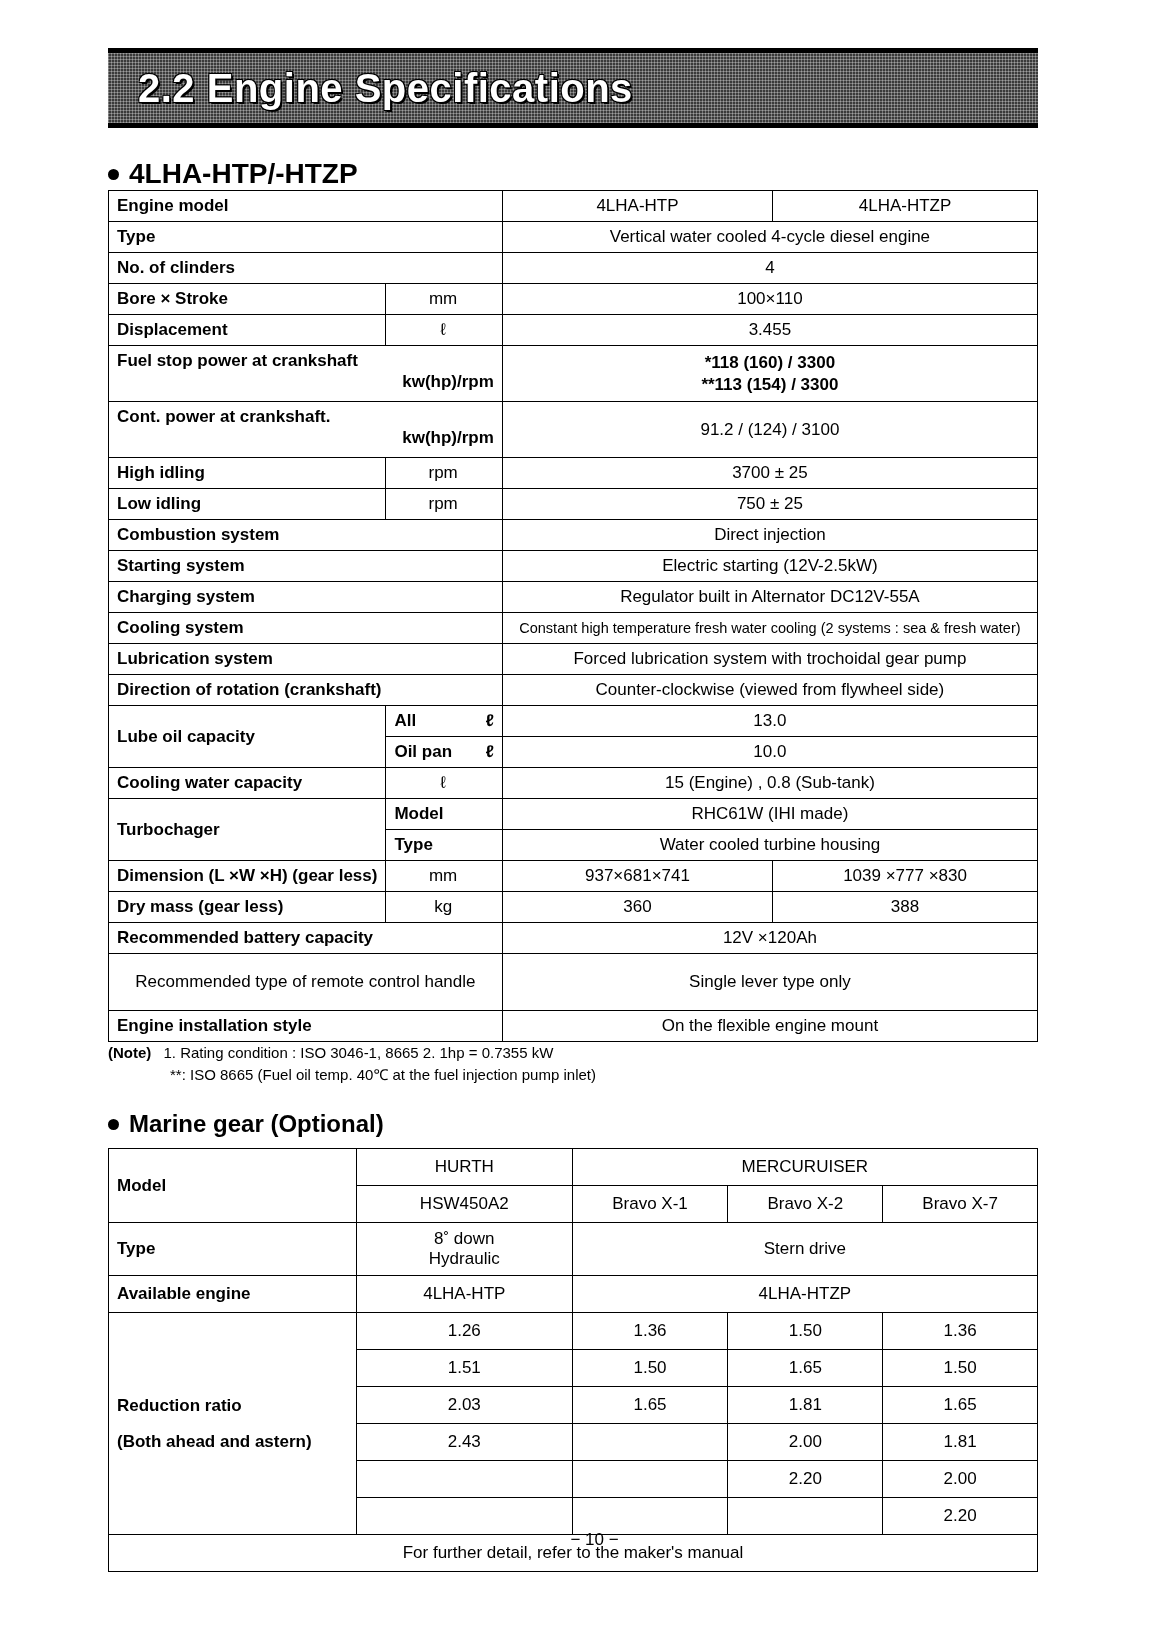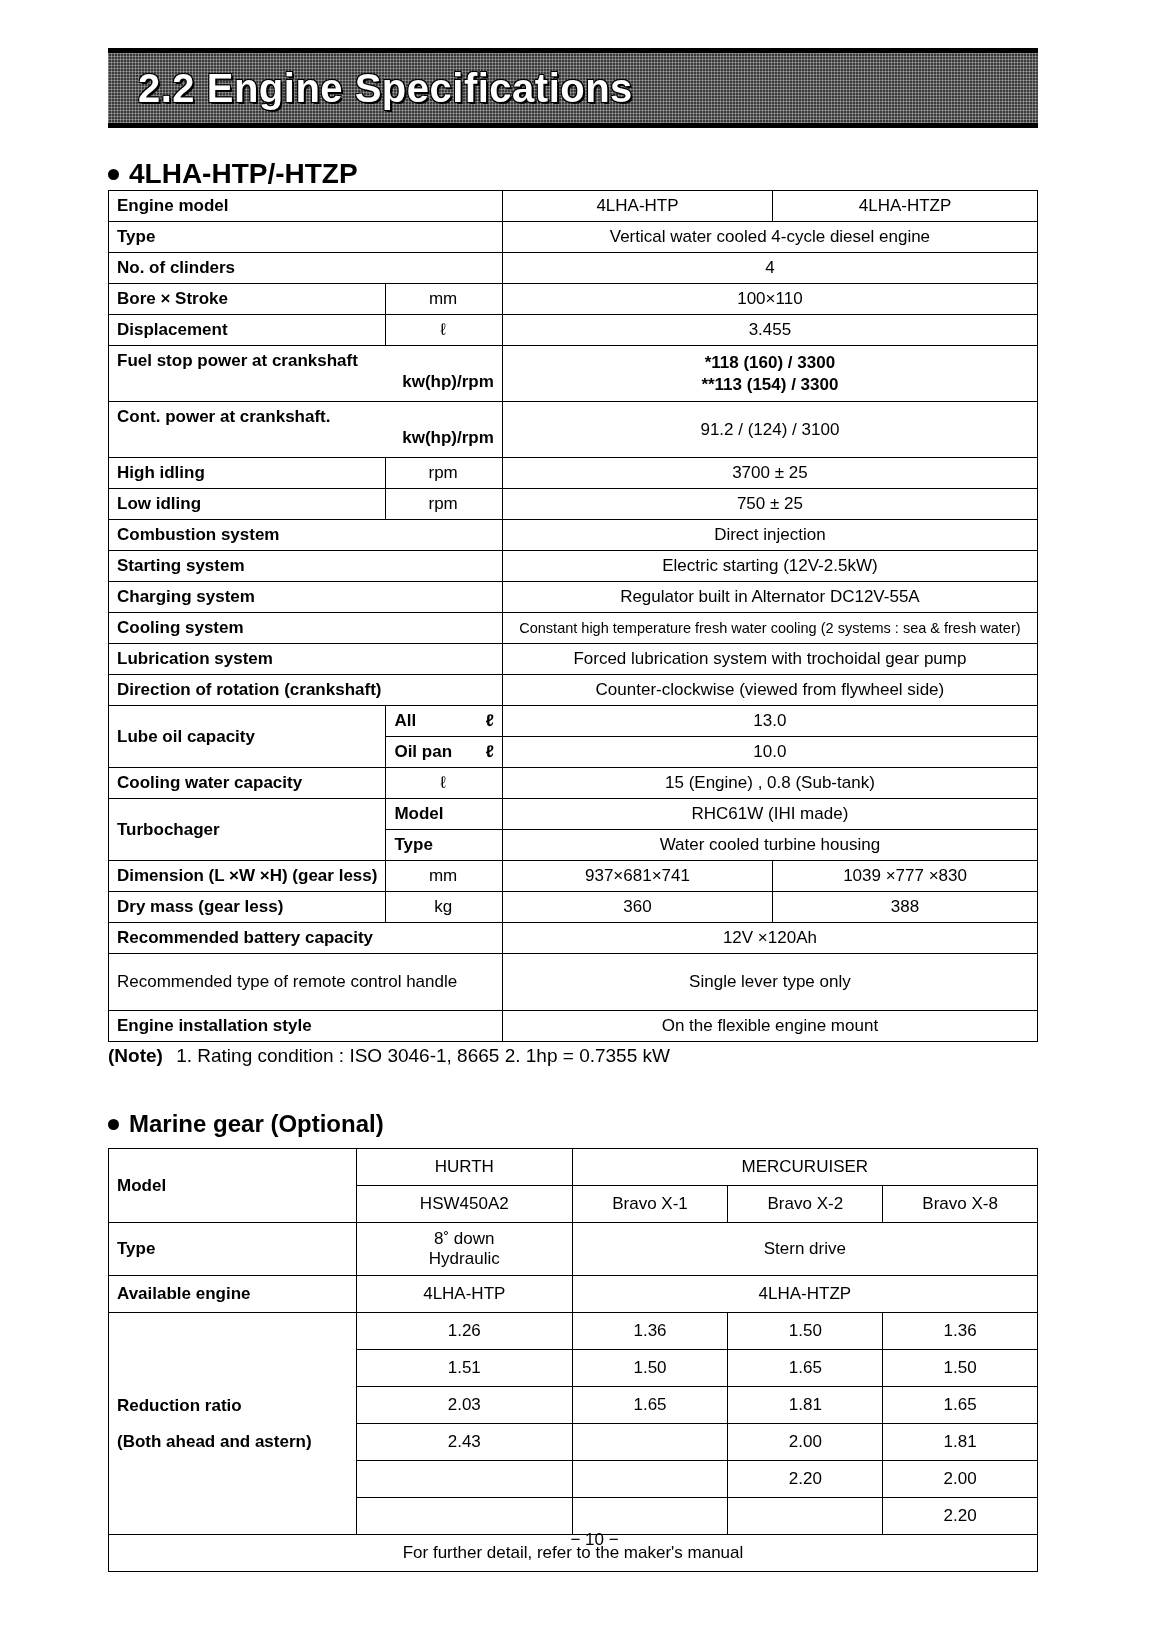--- a/index.html
+++ b/index.html
@@ -79,31 +79,31 @@
     vertical-align: middle;
   }
   .tbl-spec {
     left: 92px;
     top: 190px;
     width: 930px;
   }
   .lbl { text-align: left; white-space: nowrap; font-weight: bold; }
   .ctr { text-align: center; }
   .unit { text-align: center; padding-right: 10px; }
-  .lbl-wrap { text-align: left; }
+  .lbl-wrap { text-align: center; }
   .small { font-size: 14.5px; }
   .two-line { line-height: 1.25; }
   .rowh { height: 31px; }
 
   
   .note {
     position: absolute;
     left: 92px;
     top: 1042px;
-    font-size: 19px;
+    font-size: 15px;
     line-height: 1.45;
     width: 940px;
   }
   .note b { font-weight: bold; }
   .note .l2 { padding-left: 38px; }
   .note .l3 { padding-left: 62px; }
 
   
   .tbl-gear {
     left: 92px;
@@ -274,20 +274,21 @@
         <td class="ctr" colspan="2">On the flexible engine mount</td>
       </tr>
     </tbody>
   </table>
 
   <div class="note">
     <div>
       <b>(Note)</b>
       <span style="padding-left:8px;">1. Rating condition :  ISO  3046-1, 8665      2. 1hp = 0.7355 kW</span>
     </div>
+    <div class="l3">**: ISO 8665 (Fuel oil temp. 40℃ at the fuel injection pump inlet)</div>
   </div>
 
   <div class="section-heading" id="heading-gear">
     <span class="bullet"></span>
     <span>Marine gear (Optional)</span>
   </div>
 
   <table class="tbl-gear">
     <colgroup>
       <col style="width:248px">
@@ -299,21 +300,21 @@
     <tbody>
       <tr>
         <td class="lbl" rowspan="2">Model</td>
         <td class="ctr">HURTH</td>
         <td class="ctr" colspan="3">MERCURUISER</td>
       </tr>
       <tr>
         <td class="ctr">HSW450A2</td>
         <td class="ctr">Bravo X-1</td>
         <td class="ctr">Bravo X-2</td>
-        <td class="ctr">Bravo X-8</td>
+        <td class="ctr">Bravo X-7</td>
       </tr>
       <tr>
         <td class="lbl" style="height:46px;">Type</td>
         <td class="ctr" style="white-space:pre-line;line-height:1.2;">8˚  down
 Hydraulic</td>
         <td class="ctr" colspan="3">Stern drive</td>
       </tr>
       <tr>
         <td class="lbl">Available engine</td>
         <td class="ctr">4LHA-HTP</td>

